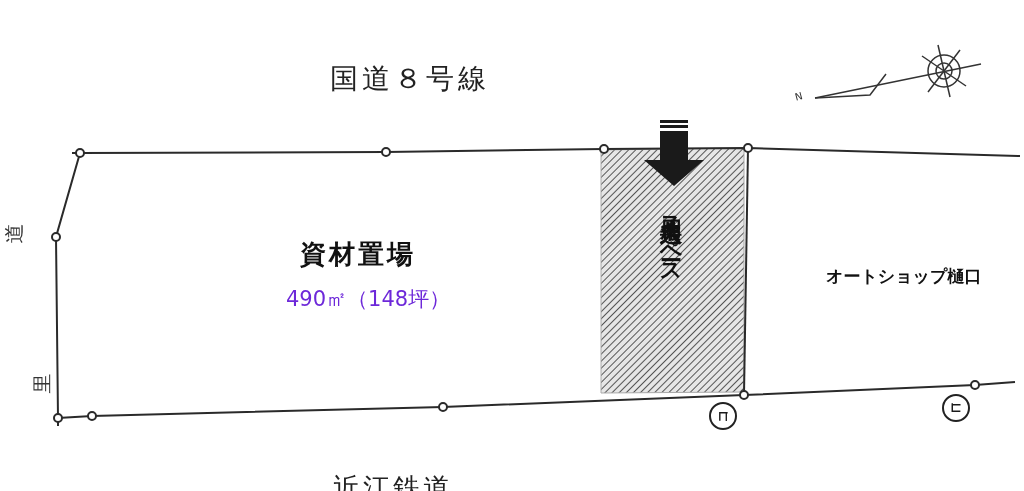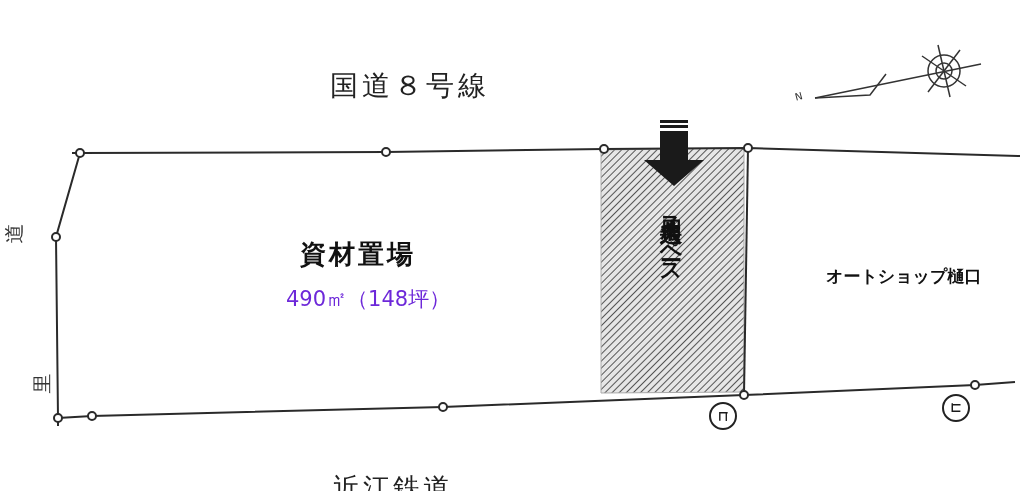--- a/index.html
+++ b/index.html
@@ -1,20 +1,20 @@
 <!DOCTYPE html>
 <html><head>
 <meta charset="utf-8">
 <style>
   html, body { margin: 0; padding: 0; background: #ffffff; }
   body { width: 1024px; height: 491px; position: relative; overflow: hidden;
          font-family: "DejaVu Sans", sans-serif; color: #1a1a1a; }
   #plan { position: absolute; left: 0; top: 0; }
   .lbl { position: absolute; white-space: nowrap; }
-  .road-top { left: 330px; top: 60px; font-size: 28px; letter-spacing: 4px; color: #222; margin-top: 7px; }
+  .road-top { left: 330px; top: 60px; font-size: 28px; letter-spacing: 4px; color: #222; }
   .rail-bottom { left: 333px; top: 448px; font-size: 27px; letter-spacing: 3px; color: #222; margin-top: 22px; }
   .yard-name { left: 300px; top: 237px; font-size: 26px; font-weight: bold; letter-spacing: 3px; color: #111; }
   .yard-area { left: 286px; top: 285px; font-size: 21px; color: #6d28d9; }
   .neighbor { left: 826px; top: 265px; font-size: 17px; font-weight: bold; color: #111; }
   .shared { left: 655px; top: 205px; width: 32px; font-size: 22px; font-weight: bold; color: #111;
             writing-mode: vertical-rl; text-orientation: upright; letter-spacing: -1px; line-height: 32px; }
   .sato-1 { left: 4px; top: 220px; font-size: 20px; transform: rotate(-90deg); color: #333; }
   .sato-2 { left: 32px; top: 370px; font-size: 20px; transform: rotate(-90deg); color: #333; }
   .marker { position: absolute; width: 24px; height: 24px; border: 2px solid #222; border-radius: 50%;
             font-size: 13px; font-weight: bold; text-align: center; line-height: 24px; background: #fff; }

